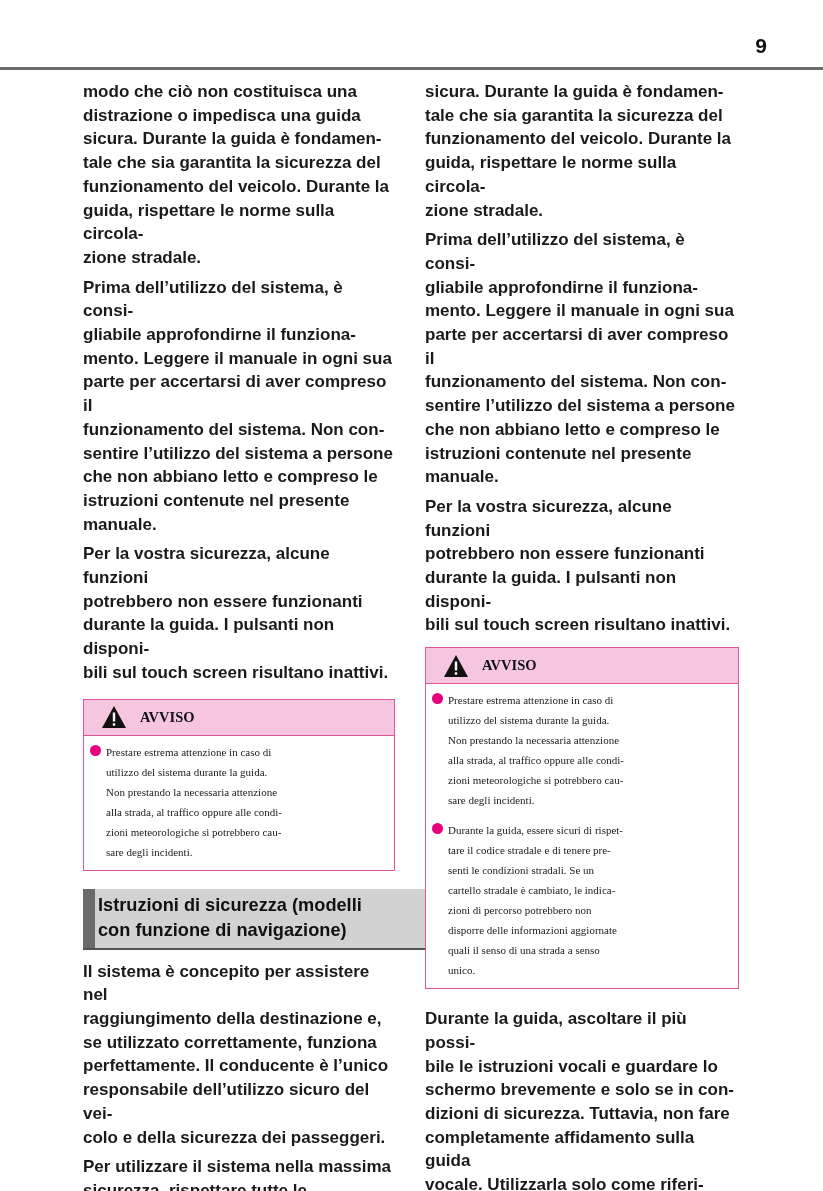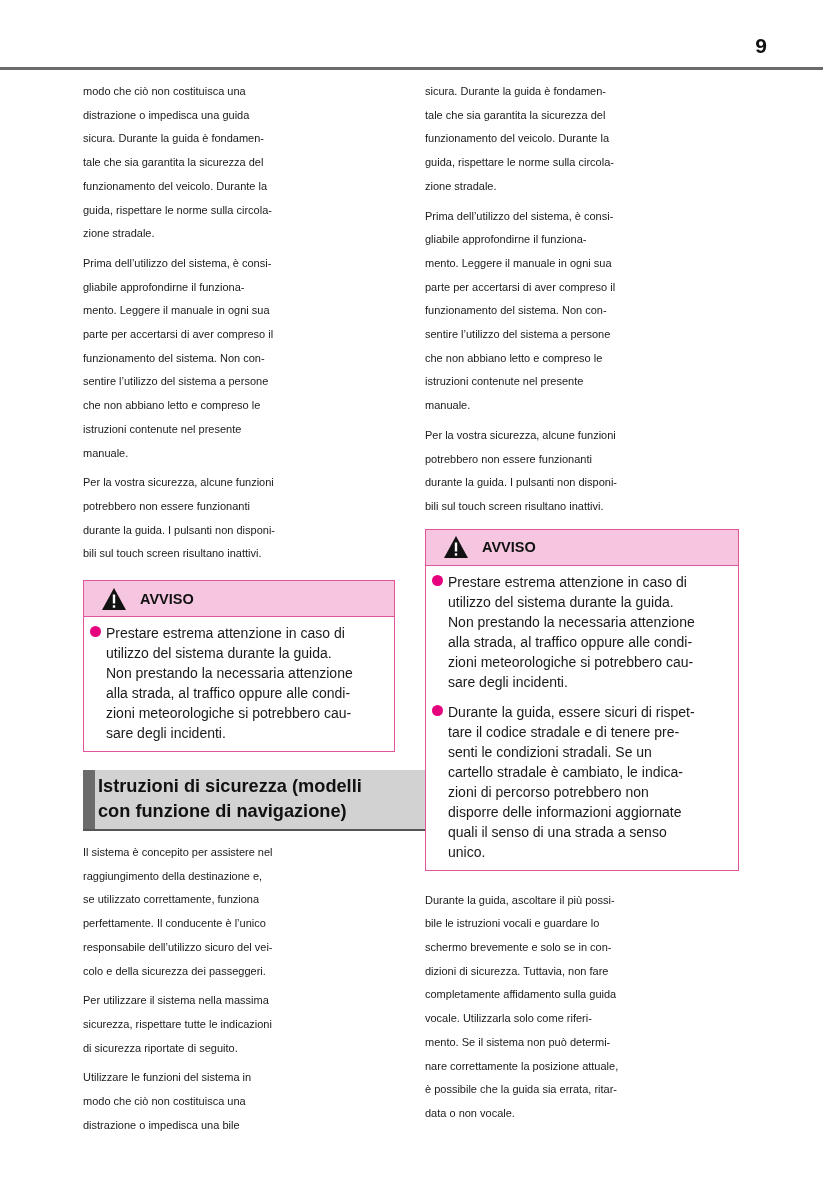--- a/index.html
+++ b/index.html
@@ -10,41 +10,41 @@
     .page-number {
       position: absolute; right: 56px; top: 34px; font-size: 21px; font-weight: bold; color: #111;
     }
     .top-rule {
       position: absolute; left: 0; right: 0; top: 67px; height: 3px; background: #6b6b6b;
     }
     .col { position: absolute; top: 80px; width: 312px; }
     .col-left { left: 83px; }
     .col-right { left: 425px; }
     .para {
-      font-size: 11px; line-height: 23.7px; margin: 0 0 6px 0; white-space: pre-line;
+      font-size: 17px; line-height: 23.7px; margin: 0 0 6px 0; white-space: pre-line; font-weight: bold;
     }
     .warn {
-      border: 1px solid #e0559a; margin: 12px 7px 18px 0; background: #fff;
+      border: 1px solid #e0559a; margin: 12px 7px 18px 0; background: #fff; font-family: Liberation Serif, serif;
     }
     .col-left .warn { width: 312px; box-sizing: border-box; margin-top: 14px; }
     .col-right .warn { width: 314px; box-sizing: border-box; margin-top: 10px; }
     .warn-head {
       background: #f6c6e0; border-bottom: 1px solid #e0559a; height: 35px;
       display: flex; align-items: center; padding-left: 18px;
     }
     .warn-icon { width: 24px; height: 22px; margin-right: 14px; display: inline-block; }
     .warn-title { font-size: 14.5px; font-weight: bold; color: #111; }
     .warn-body { padding: 6px 8px 8px 6px; }
     .warn-item { display: flex; margin-bottom: 10px; }
     .warn-item:last-child { margin-bottom: 0; }
     .bullet {
       width: 11px; height: 11px; border-radius: 50%; background: #e6007e;
       flex: 0 0 11px; margin: 3px 5px 0 0;
     }
-    .warn-text { font-size: 14px; line-height: 20px; white-space: pre-line; }
+    .warn-text { font-size: 11px; line-height: 20px; white-space: pre-line; }
     .section-head {
       display: flex; background: #d2d2d2; border-bottom: 2px solid #555;
       margin: 0 0 10px 0; width: 342px;
     }
     .section-bar { width: 12px; background: #6b6b6b; flex: 0 0 12px; }
     .section-title {
       font-size: 18.2px; font-weight: bold; line-height: 25px; padding: 4px 6px 5px 3px;
       white-space: pre-line; color: #111;
     }
   </style>

